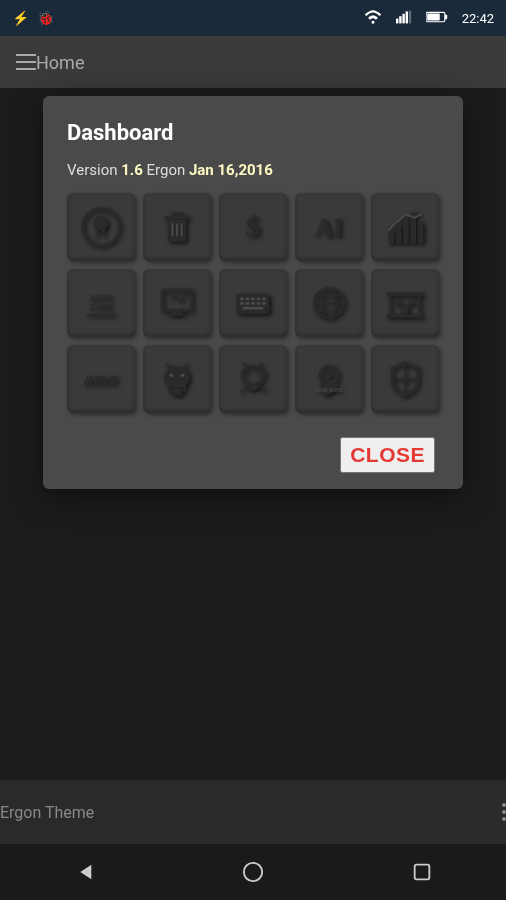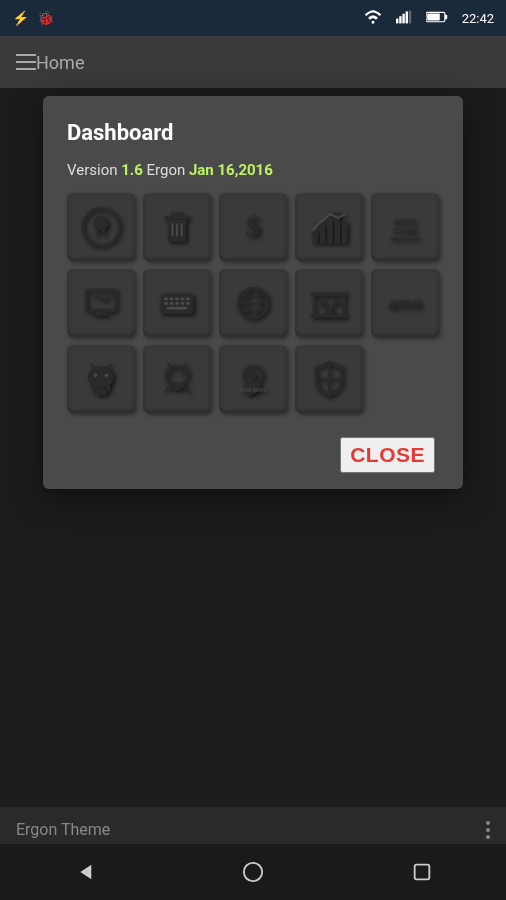--- a/index.html
+++ b/index.html
@@ -105,21 +105,21 @@
       margin-bottom: 16px;
     }
 
     .dialog-version {
       font-size: 15px;
       color: #ddd;
       margin-bottom: 14px;
     }
     .dialog-version strong {
       font-weight: bold;
-      color: #bef264;
+      color: #fef9c3;
       text-align: center;
     }
 
     .dialog-list {
       list-style: disc;
       padding-left: 22px;
       margin-bottom: 20px;
     }
     .dialog-list li {
       font-size: 15px;
@@ -165,28 +165,28 @@
       color: #e53935;
       cursor: pointer;
       letter-spacing: 0.5px;
       padding: 4px 8px;
       margin-top: 8px;
     }
 
     
     .bottom-bar-container {
       width: 100%;
-      height: 45px;
+      height: 64px;
       background: #2a2a2a;
       display: flex;
       align-items: center;
-      padding: 0 16px;
+      padding: 0 0;
       justify-content: space-between;
       position: absolute;
-      bottom: 48px;
+      bottom: 56px;
     }
     .bottom-bar-text {
       font-size: 16px;
       color: #888;
     }
     .bottom-bar-dots {
       display: flex;
       flex-direction: column;
       gap: 3px;
       cursor: pointer;
@@ -294,20 +294,25 @@
               <rect x="28" y="20" width="2" height="14" fill="#4a4a4a"></rect>
             </svg>
         </div>
         <div class="icon-cell">
           <svg viewBox="0 0 48 48">
               <text x="24" y="34" text-anchor="middle" font-size="32" font-weight="bold" fill="#2a2a2a" font-family="serif">$</text>
             </svg>
         </div>
         <div class="icon-cell">
           <svg viewBox="0 0 48 48">
+              <text x="24" y="34" text-anchor="middle" font-size="28" font-weight="bold" fill="#2a2a2a" font-family="serif">AI</text>
+            </svg>
+        </div>
+        <div class="icon-cell">
+          <svg viewBox="0 0 48 48">
               <rect x="6" y="28" width="6" height="14" fill="#2a2a2a"></rect>
               <rect x="14" y="20" width="6" height="22" fill="#2a2a2a"></rect>
               <rect x="22" y="14" width="6" height="28" fill="#2a2a2a"></rect>
               <rect x="30" y="8" width="6" height="34" fill="#2a2a2a"></rect>
               <rect x="38" y="18" width="6" height="24" fill="#2a2a2a"></rect>
               <path d="M6 28 L11 22 L18 16 L25 10 L34 14 L42 10" stroke="#4a4a4a" stroke-width="2" fill="none"></path>
             </svg>
         </div>
 
         <div class="icon-cell">

